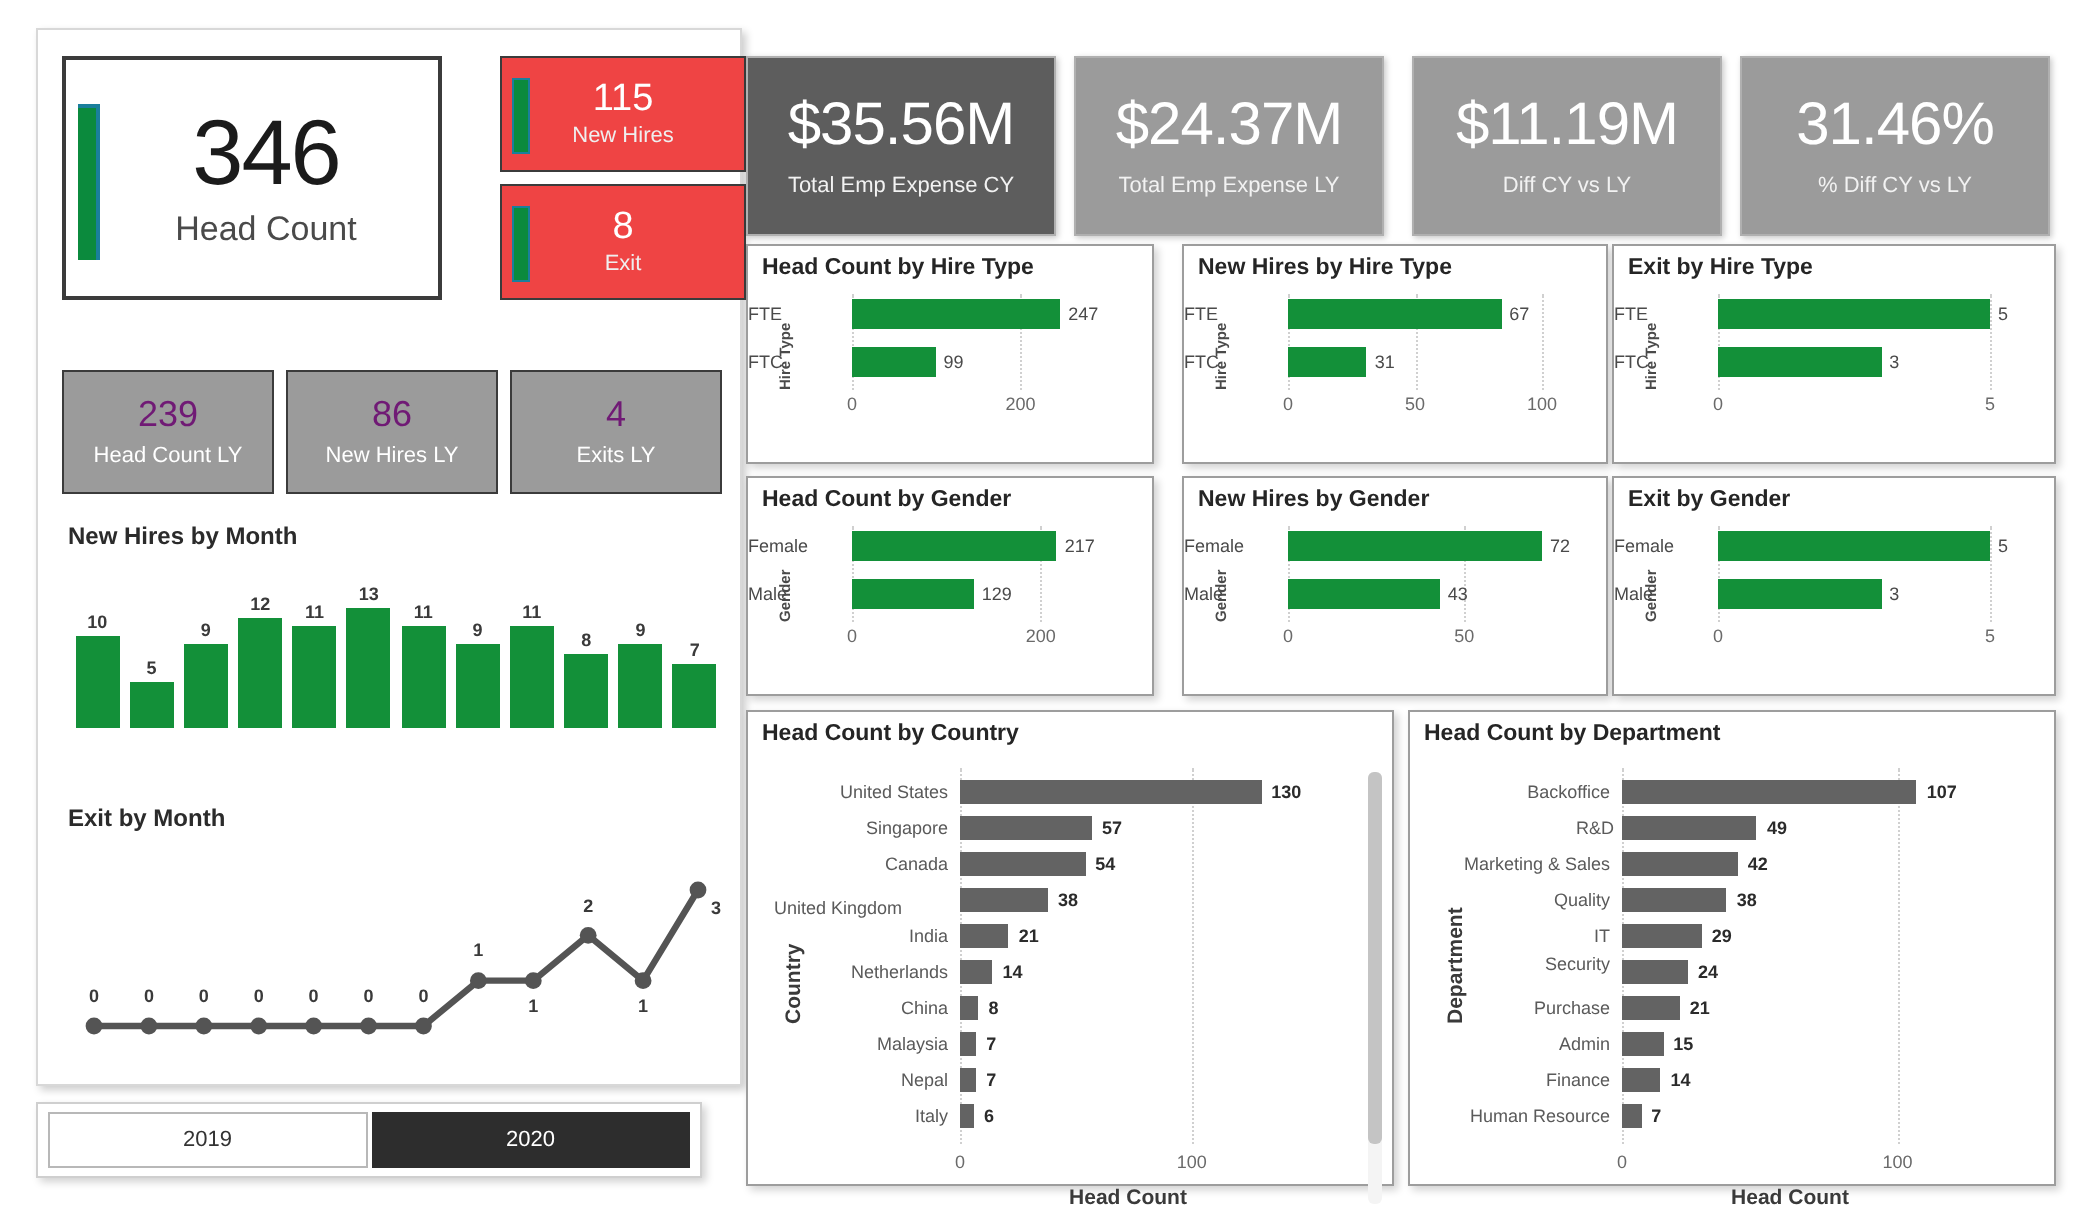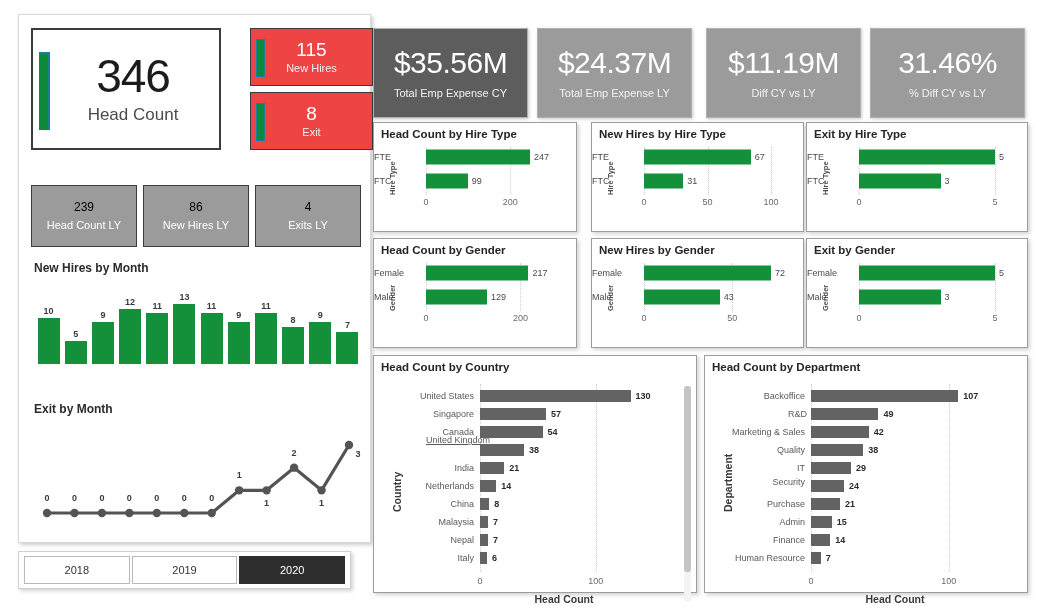--- a/index.html
+++ b/index.html
@@ -77,21 +77,21 @@
     top: 170px;
     width: 106px; height: 62px;
     background: #9b9b9b;
     border: 1px solid #3b3b3b;
     display: flex; flex-direction: column;
     align-items: center; justify-content: center;
   }
   .kpi-grey.g1 { left: 12px; }
   .kpi-grey.g2 { left: 124px; }
   .kpi-grey.g3 { left: 236px; }
-  .kpi-grey .v { font-size: 12px; color: #000000; line-height: 1.1; }
+  .kpi-grey .v { font-size: 18px; color: #701a75; line-height: 1.1; }
   .kpi-grey .l { font-size: 11px; color: #ffffff; margin-top: 4px; }
 
   .mini-title {
     position: absolute;
     font-size: 12px; font-weight: bold; color: #2b2b2b;
   }
 
   
   #nh-month-chart {
     position: absolute;
@@ -353,21 +353,20 @@
         <div class="ex-lbl" style="left: 204.182px; top: 47.3333px;">1</div>
         <div class="ex-lbl" style="left: 231.636px; top: 75.3333px;">1</div>
         <div class="ex-lbl" style="left: 259.091px; top: 24.6667px;">2</div>
         <div class="ex-lbl" style="left: 286.545px; top: 75.3333px;">1</div>
         <div class="ex-lbl" style="left: 323px; top: 26px;">3</div>
       </div>
 
   </div>
 
   <div id="year-slicer">
-      <div class="year-btn">2018</div>
       <div class="year-btn">2019</div>
       <div class="year-btn active">2020</div>
     </div>
 
   <div class="big-kpi" id="kpi-expense-cy">
     <div class="v">$35.56M</div>
     <div class="l">Total Emp Expense CY</div>
   </div>
   <div class="big-kpi" id="kpi-expense-ly">
     <div class="v">$24.37M</div>
@@ -497,21 +496,21 @@
         <div class="axis-x-title" style="left: 190px; top: 213px;">Head Count</div>
         <div class="gcat-lbl" style="left: 0px; width: 100px; top: 16px;">United States</div>
         <div class="gbar" style="left: 106px; top: 16px; width: 150.621px; background: rgb(99, 99, 99);"></div>
         <div class="gbar-val" style="left: 261.621px; top: 16px;">130</div>
         <div class="gcat-lbl" style="left: 0px; width: 100px; top: 34px;">Singapore</div>
         <div class="gbar" style="left: 106px; top: 34px; width: 66.0414px; background: rgb(99, 99, 99);"></div>
         <div class="gbar-val" style="left: 177.041px; top: 34px;">57</div>
         <div class="gcat-lbl" style="left: 0px; width: 100px; top: 52px;">Canada</div>
         <div class="gbar" style="left: 106px; top: 52px; width: 62.5655px; background: rgb(99, 99, 99);"></div>
         <div class="gbar-val" style="left: 173.566px; top: 52px;">54</div>
-        <div class="gcat-lbl" style="left: 0px; width: 116px; top: 60px; text-decoration: underline;">United Kingdom</div>
+        <div class="gcat-lbl" style="left: 0px; width: 77px; top: 74px;">United Kingdom</div>
         <div class="gbar" style="left: 106px; top: 70px; width: 44.0276px; background: rgb(99, 99, 99);"></div>
         <div class="gbar-val" style="left: 155.028px; top: 70px;">38</div>
         <div class="gcat-lbl" style="left: 0px; width: 100px; top: 88px;">India</div>
         <div class="gbar" style="left: 106px; top: 88px; width: 24.331px; background: rgb(99, 99, 99);"></div>
         <div class="gbar-val" style="left: 135.331px; top: 88px;">21</div>
         <div class="gcat-lbl" style="left: 0px; width: 100px; top: 106px;">Netherlands</div>
         <div class="gbar" style="left: 106px; top: 106px; width: 16.2207px; background: rgb(99, 99, 99);"></div>
         <div class="gbar-val" style="left: 127.221px; top: 106px;">14</div>
         <div class="gcat-lbl" style="left: 0px; width: 100px; top: 124px;">China</div>
         <div class="gbar" style="left: 106px; top: 124px; width: 9.26897px; background: rgb(99, 99, 99);"></div>

